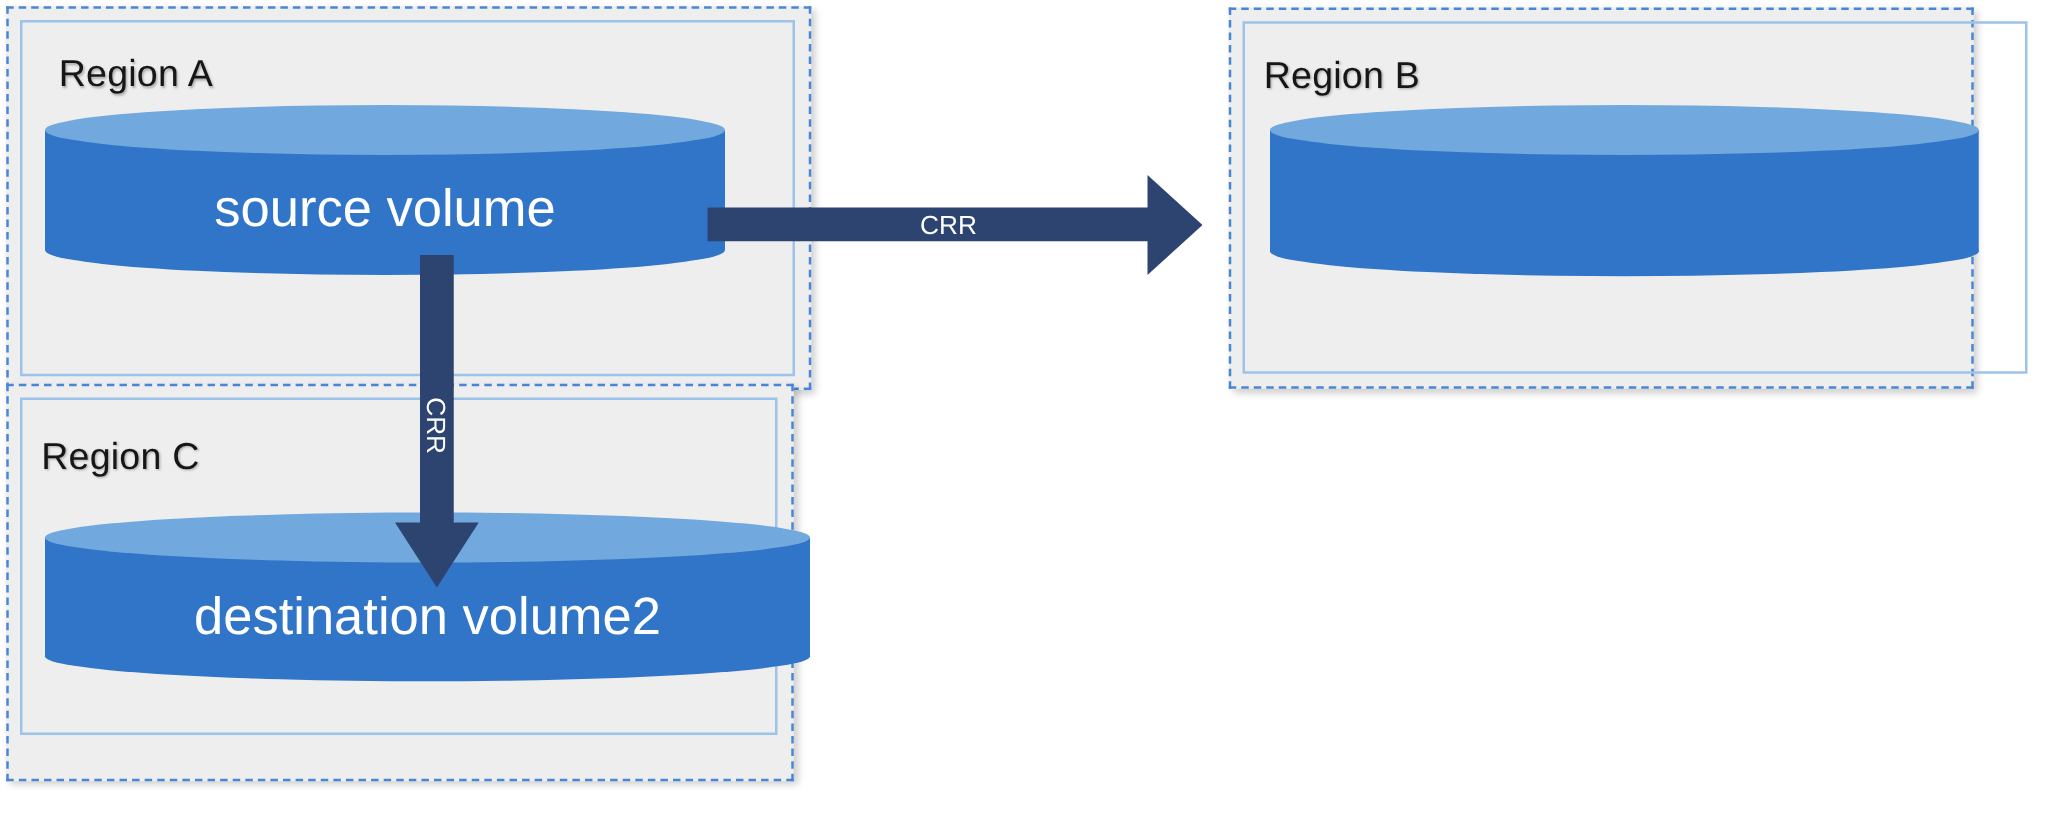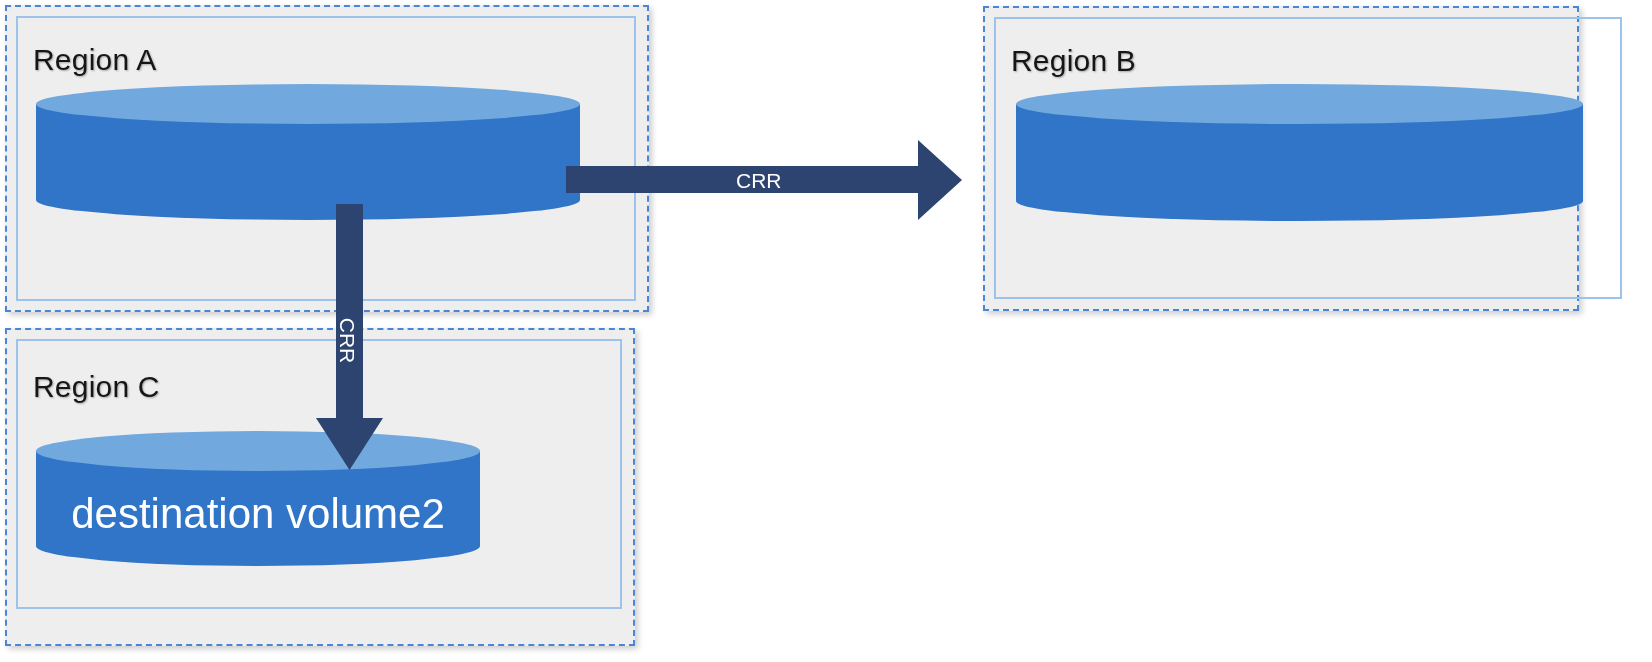--- a/index.html
+++ b/index.html
@@ -98,45 +98,46 @@
     transform: rotate(90deg);
   }
 </style>
 </head>
 <body>
 
 <div id="canvas">
 
   <div class="region" style="left:5px; top:5px; width:644px; height:307px;">
     <div class="region-inner" style="left:9px; top:9px; width:620px; height:285px;"></div>
-    <div class="region-label" style="left:26px; top:38px;">Region A</div>
+    <div class="region-label" style="left:40px; top:38px;">Region A</div>
 
     <div class="cylinder" style="left:29px; top:77px; width:544px; height:136px;">
       <div class="cyl-body" style="top:20px; bottom:20px;"></div>
       <div class="cyl-top" style="height:40px;"></div>
       <div class="cyl-bottom" style="height:40px;"></div>
+      <div class="cyl-label" style="top:62px;">source volume</div>
     </div>
   </div>
 
   <div class="region" style="left:983px; top:6px; width:596px; height:305px;">
     <div class="region-inner" style="left:9px; top:9px; width:628px; height:282px;"></div>
     <div class="region-label" style="left:26px; top:38px;">Region B</div>
 
     <div class="cylinder" style="left:31px; top:76px; width:567px; height:137px;">
       <div class="cyl-body" style="top:20px; bottom:20px;"></div>
       <div class="cyl-top" style="height:40px;"></div>
       <div class="cyl-bottom" style="height:40px;"></div>
     </div>
   </div>
 
-  <div class="region" style="left:5px; top:328px; width:630px; height:318px;">
+  <div class="region" style="left:5px; top:307px; width:630px; height:318px;">
     <div class="region-inner" style="left:9px; top:9px; width:606px; height:270px;"></div>
     <div class="region-label" style="left:26px; top:42px;">Region C</div>
 
-    <div class="cylinder" style="left:29px; top:101px; width:444px; height:135px;">
+    <div class="cylinder" style="left:29px; top:101px; width:612px; height:135px;">
       <div class="cyl-body" style="top:20px; bottom:20px;"></div>
       <div class="cyl-top" style="height:40px;"></div>
       <div class="cyl-bottom" style="height:40px;"></div>
       <div class="cyl-label" style="top:62px;">destination volume2</div>
     </div>
   </div>
 
   <svg class="arrow-svg" style="left:566px; top:130px; width:400px; height:100px;" viewBox="0 0 400 100" xmlns="http://www.w3.org/2000/svg">
     <polygon points="0,36 352,36 352,10 396,50 352,90 352,63 0,63" fill="#2e4470"></polygon>
   </svg>

